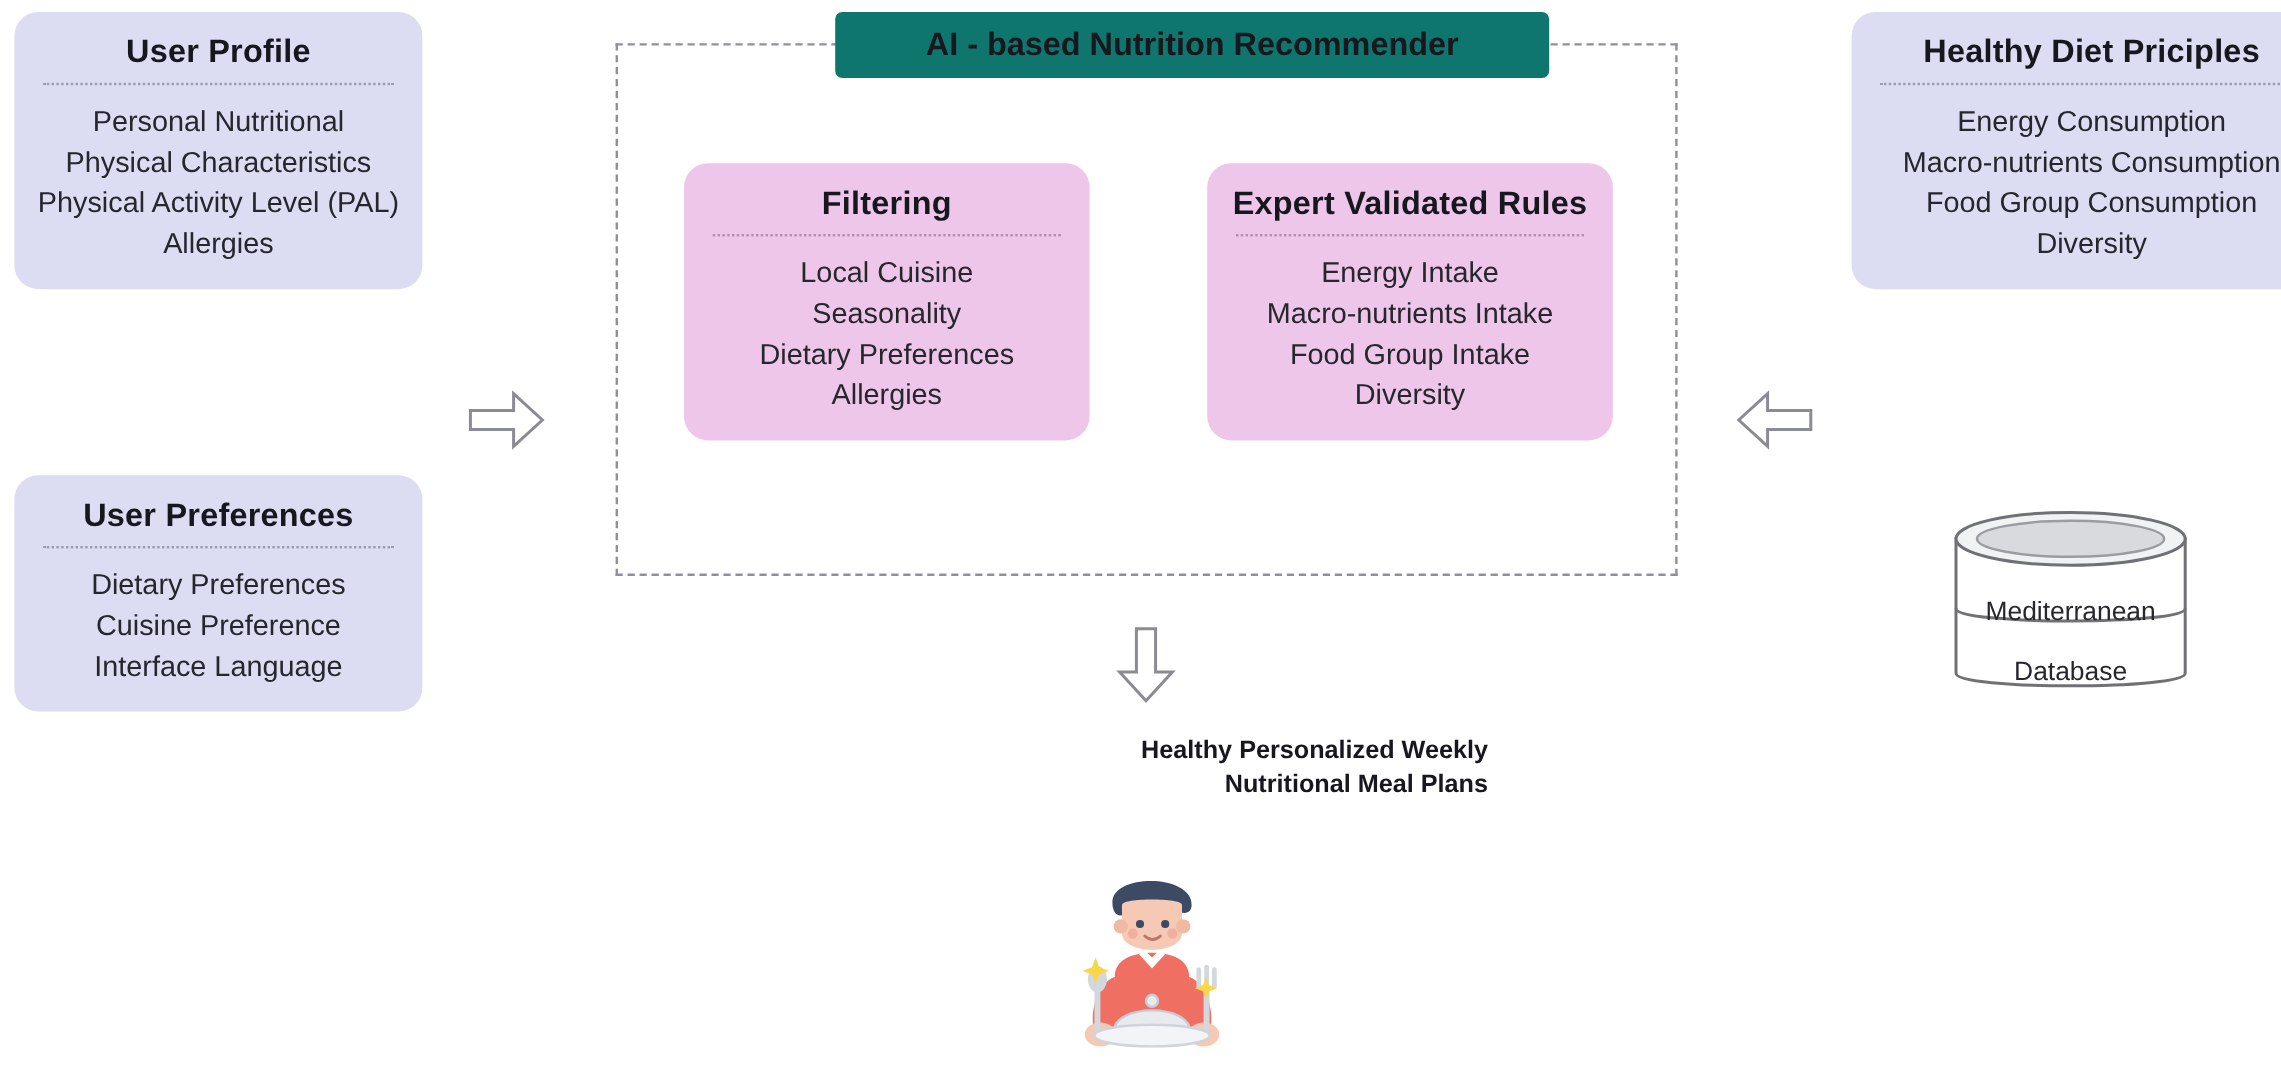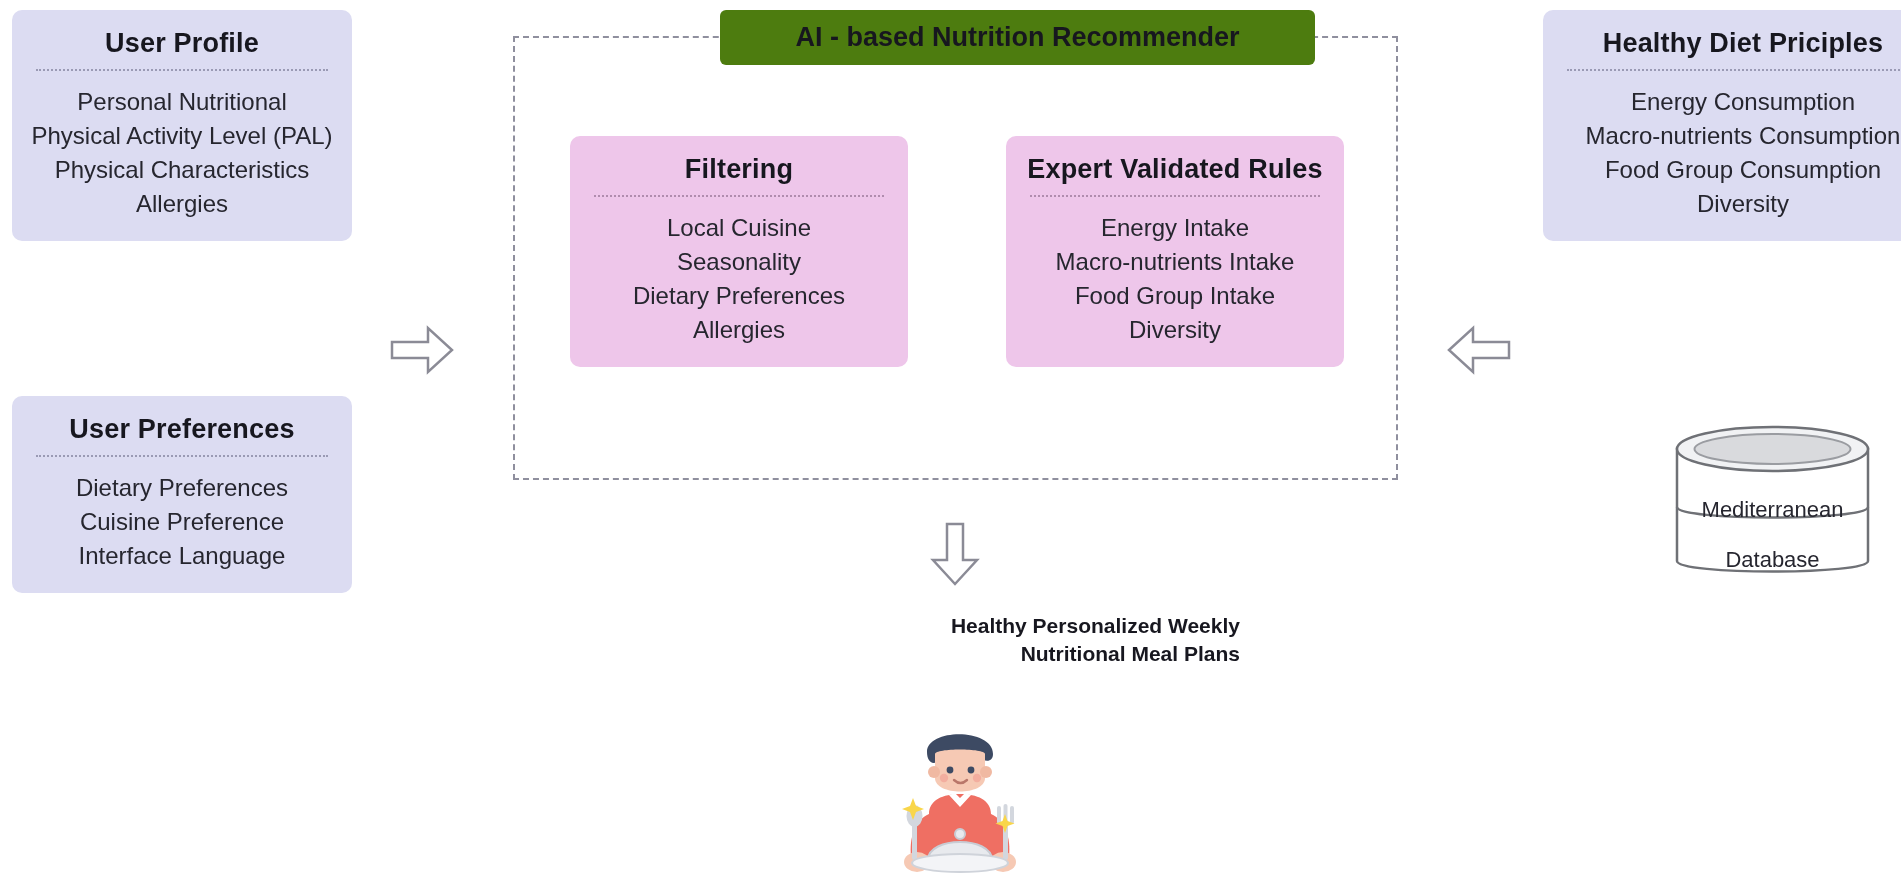--- a/index.html
+++ b/index.html
@@ -17,21 +17,21 @@
   }
   .canvas {
     position: absolute;
     inset: 0;
   }
 
   
   .card {
     position: absolute;
     box-sizing: border-box;
-    border-radius: 10px;
+    border-radius: 20px;
     padding: 14px 18px 20px 18px;
     text-align: center;
   }
   .card.lilac {
     background: #dcdcf2;
   }
   .card.pink {
     background: #eec6ea;
   }
   .card-title {
@@ -77,23 +77,23 @@
   #recommender-box {
     position: absolute;
     left: 513px; top: 36px;
     width: 885px; height: 444px;
     border: 2px dashed #8f8f9e;
     box-sizing: border-box;
     background: transparent;
   }
   #ai-header {
     position: absolute;
-    left: 720px; top: 10px;
+    left: 696px; top: 10px;
     width: 595px; height: 55px;
-    background: #4d7c0f;
+    background: #0f766e;
     border-radius: 6px;
     display: flex;
     align-items: center;
     justify-content: center;
     font-size: 27px;
     font-weight: bold;
     color: #17171f;
   }
   #filtering {
     left: 556px; top: 136px; width: 338px; margin-left: 14px;
@@ -130,21 +130,21 @@
   }
   #output-illustration {
     position: absolute;
     left: 865px; top: 710px;
     width: 190px; height: 175px;
   }
 
   
   #database {
     position: absolute;
-    left: 1665px; top: 415px;
+    left: 1618px; top: 415px;
     width: 215px; height: 180px;
   }
   .db-label {
     position: absolute;
     width: 100%;
     text-align: center;
     font-size: 22px;
     color: #26262f;
   }
   #db-label-1 { top: 82px; }
@@ -153,22 +153,22 @@
 </head>
 <body>
 
 <div class="canvas">
 
   <div class="card lilac" id="user-profile">
     <div class="card-title">User Profile</div>
     <div class="divider"></div>
     <ul class="card-list">
       <li>Personal Nutritional</li>
+      <li>Physical Characteristics</li>
       <li>Physical Activity Level (PAL)</li>
-      <li>Physical Characteristics</li>
       <li>Allergies</li>
     </ul>
   </div>
 
   <div class="card lilac" id="user-preferences">
     <div class="card-title">User Preferences</div>
     <div class="divider"></div>
     <ul class="card-list">
       <li>Dietary Preferences</li>
       <li>Cuisine Preference</li>

